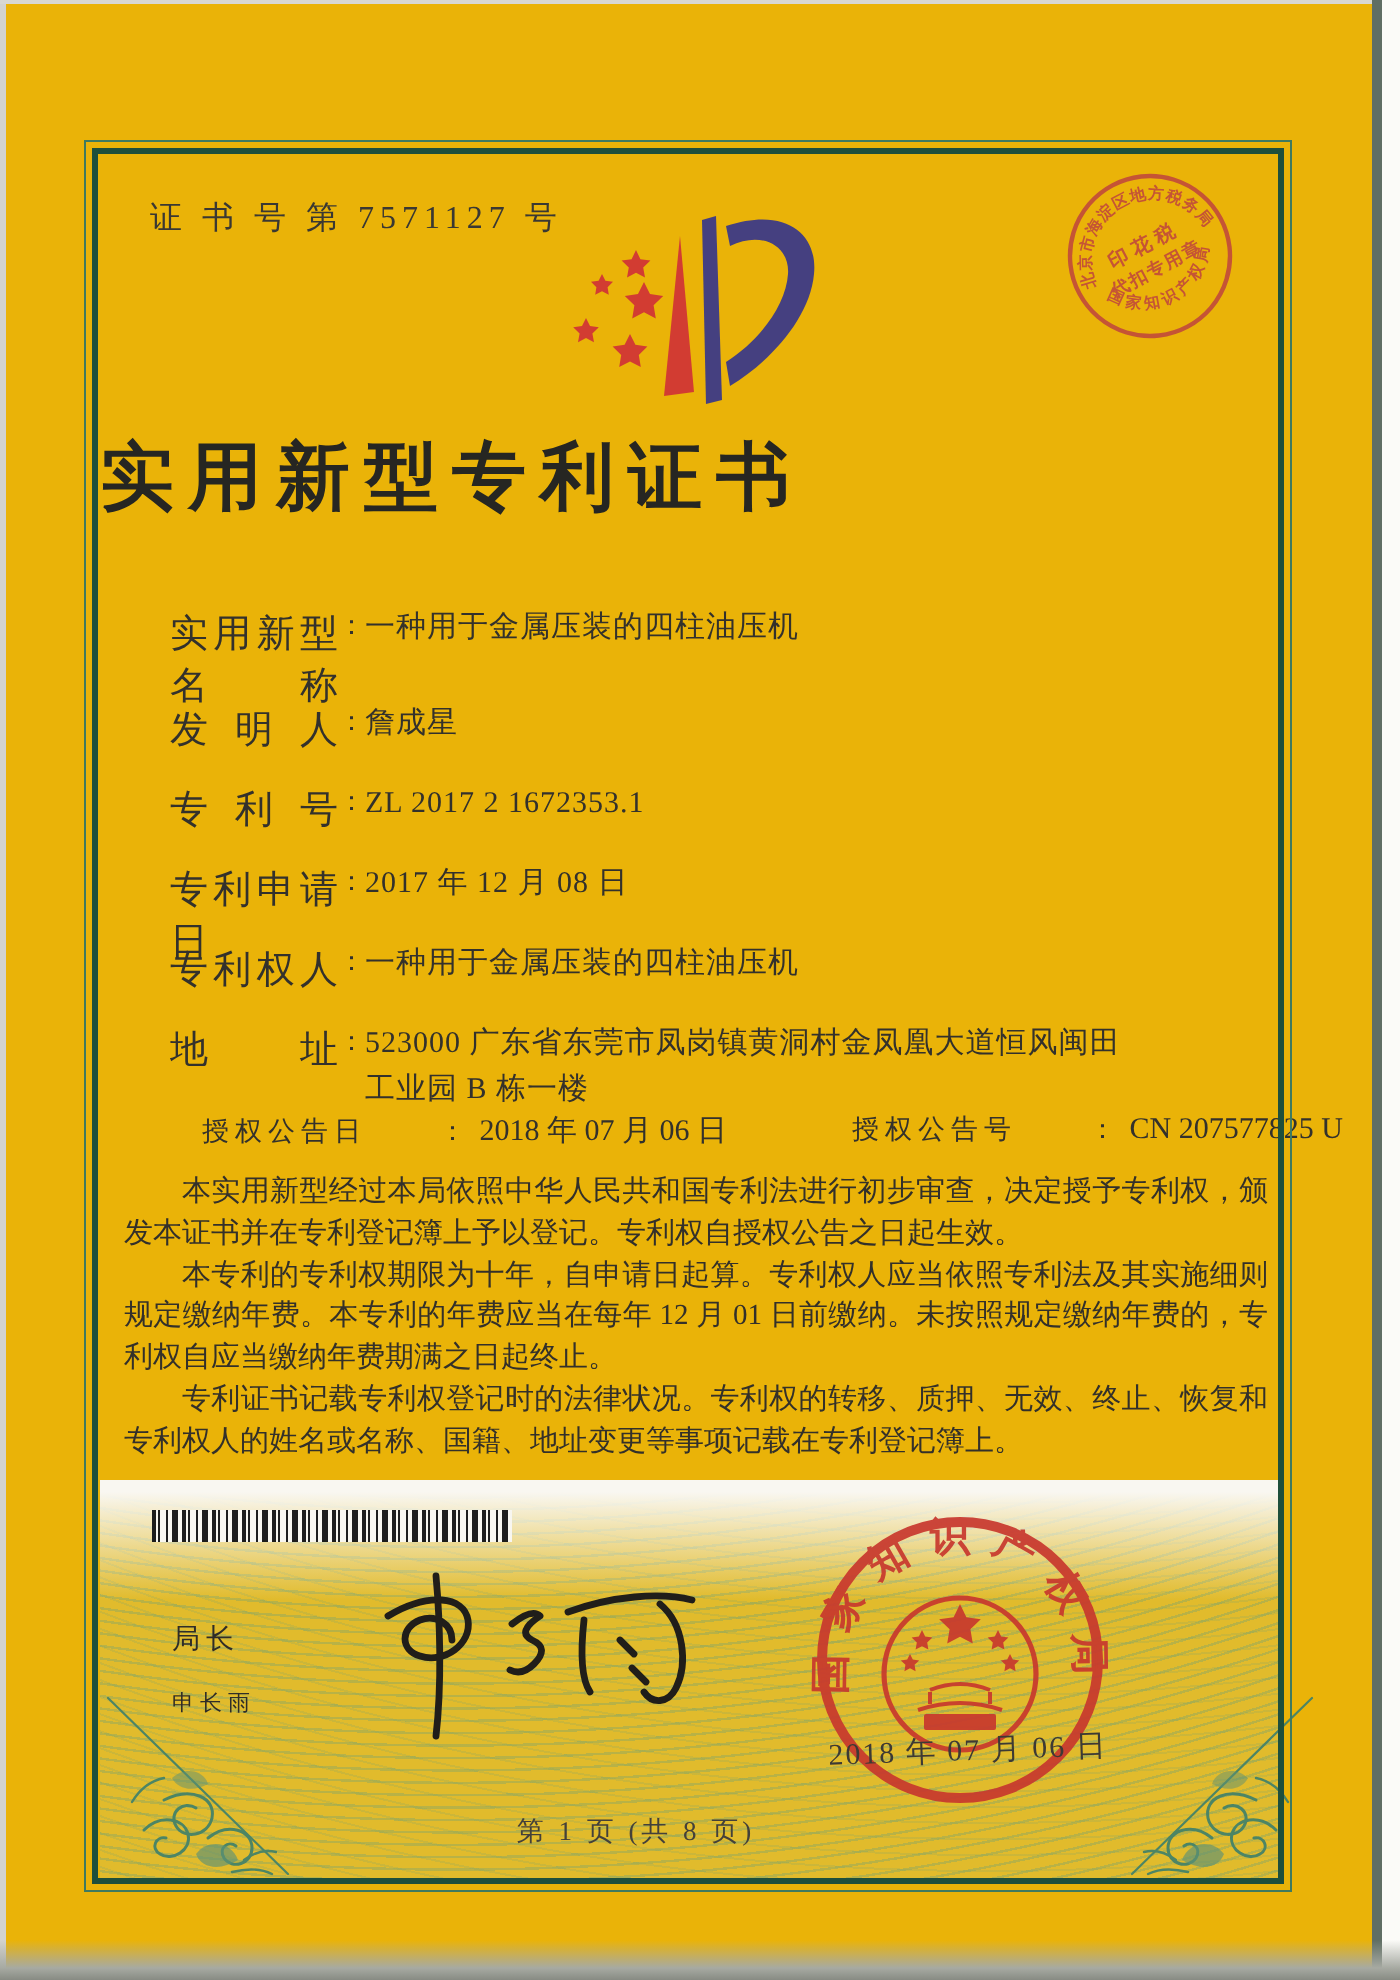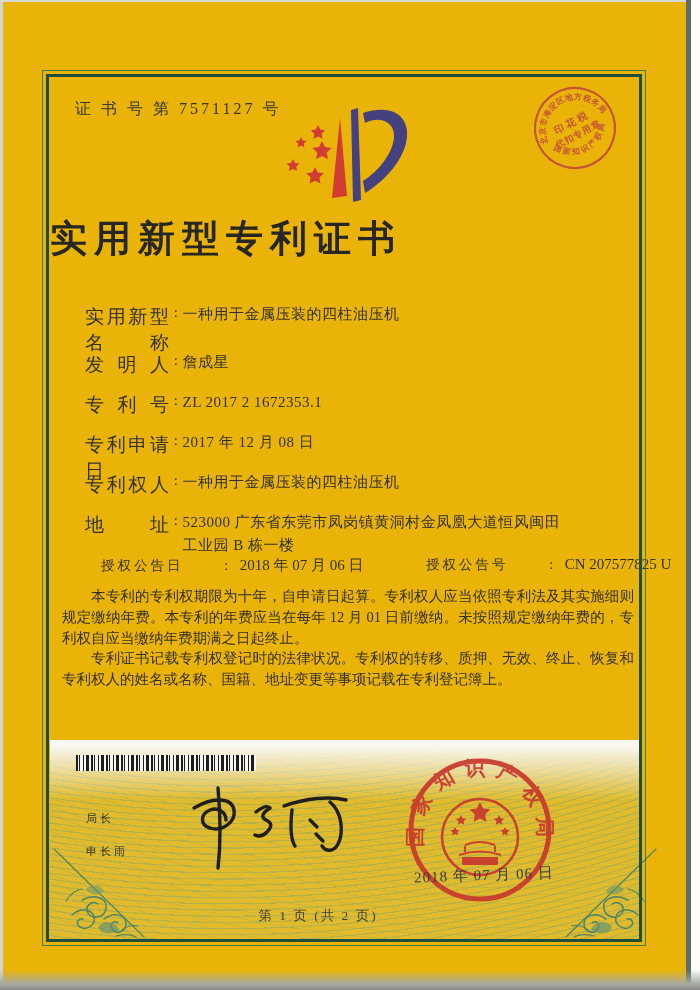--- a/index.html
+++ b/index.html
@@ -33,21 +33,21 @@
   .row .col{flex:none;font-size:13.5px;padding-top:1px;}
   .row .val{letter-spacing:0.5px;line-height:23px;width:450px;}
   .grant{position:absolute;font-size:15px;color:#33312c;z-index:2;}
   .grant .lab{font-size:13.5px;letter-spacing:3px;margin-left:36px;}
   
   .body-text{position:absolute;left:62px;top:586px;width:572px;font-size:14.5px;line-height:20.8px;
              text-align:justify;color:#33302a;z-index:2;}
   .body-text p{margin:0;text-indent:2em;}
   .barcode{position:absolute;left:76px;top:755px;width:180px;height:16px;z-index:3;
            background:repeating-linear-gradient(90deg,#1d1d1d 0 2px,#f8f6f0 2px 3px,#1d1d1d 3px 4px,#f8f6f0 4px 7px,#1d1d1d 7px 8px,#f8f6f0 8px 10px,#1d1d1d 10px 13px,#f8f6f0 13px 15px);}
-  .sig-title{position:absolute;left:86px;top:811px;font-size:11px;letter-spacing:3px;color:#2f2d28;z-index:3;}
+  .sig-title{position:absolute;left:86px;top:811px;font-size:14px;letter-spacing:3px;color:#2f2d28;z-index:3;}
   .sig-name{position:absolute;left:86px;top:844px;font-size:11px;letter-spacing:3px;color:#2f2d28;z-index:3;}
   .sig-svg{position:absolute;left:180px;top:776px;z-index:3;}
   .seal-svg{position:absolute;left:403px;top:753px;z-index:3;opacity:0.92;}
   .seal-date{position:absolute;left:408px;top:866px;width:152px;text-align:center;font-size:15px;
              letter-spacing:1px;color:#3d3a34;z-index:4;transform:rotate(-2deg);}
   .footer{position:absolute;left:68px;top:907px;width:500px;text-align:center;font-size:13.5px;
           color:#44413a;z-index:4;letter-spacing:2px;}
   .logo-svg{position:absolute;left:281px;top:101px;z-index:2;}
   .stamp-svg{position:absolute;left:505px;top:58px;z-index:2;opacity:0.88;}
   .flourish{position:absolute;z-index:2;}
@@ -140,20 +140,21 @@
   <div class="grant" style="left:65px;top:556px">
     <span class="lab">授权公告日</span><span class="lab">：</span>
     <span>2018 年 07 月 06 日</span>
   </div>
   <div class="grant" style="left:390px;top:556px">
     <span class="lab">授权公告号</span><span class="lab">：</span>
     <span>CN 207577825 U</span>
   </div>
 
   <div class="body-text">
+    <p>本实用新型经过本局依照中华人民共和国专利法进行初步审查，决定授予专利权，颁发本证书并在专利登记簿上予以登记。专利权自授权公告之日起生效。</p>
     <p>本专利的专利权期限为十年，自申请日起算。专利权人应当依照专利法及其实施细则规定缴纳年费。本专利的年费应当在每年 12 月 01 日前缴纳。未按照规定缴纳年费的，专利权自应当缴纳年费期满之日起终止。</p>
     <p>专利证书记载专利权登记时的法律状况。专利权的转移、质押、无效、终止、恢复和专利权人的姓名或名称、国籍、地址变更等事项记载在专利登记簿上。</p>
   </div>
 
   <div class="barcode"></div>
 
   <svg class="flourish" style="left:52px;top:845px" width="95" height="95" viewBox="0 0 95 95">
     <g fill="none" stroke="#4c8565" stroke-width="1.5" stroke-linecap="round">
       <path d="M2,4 L92,92" stroke-width="1.1"></path>
       <path d="M30,55 C44,48 56,54 54,64 C52,73 40,75 36,68 C32,61 40,55 46,59"></path>
@@ -216,20 +217,20 @@
           <path d="M56,102 Q77,95 98,102"></path>
           <path d="M62,93 V99"></path>
           <path d="M92,93 V99"></path>
         </g>
         <rect x="59" y="104" width="36" height="8" rx="1"></rect>
       </g>
     </g>
   </svg>
   <div class="seal-date">2018 年 07 月 06 日</div>
 
-  <div class="footer">第 1 页 (共 2 页)</div>
+  <div class="footer">第 1 页 (共 8 页)</div>
 
   <div class="edge-left"></div>
   <div class="edge-top"></div>
   <div class="edge-right-dark"></div>
   <div class="edge-right-white"></div>
   <div class="edge-bottom"></div>
 </div>
 
 </body></html>

